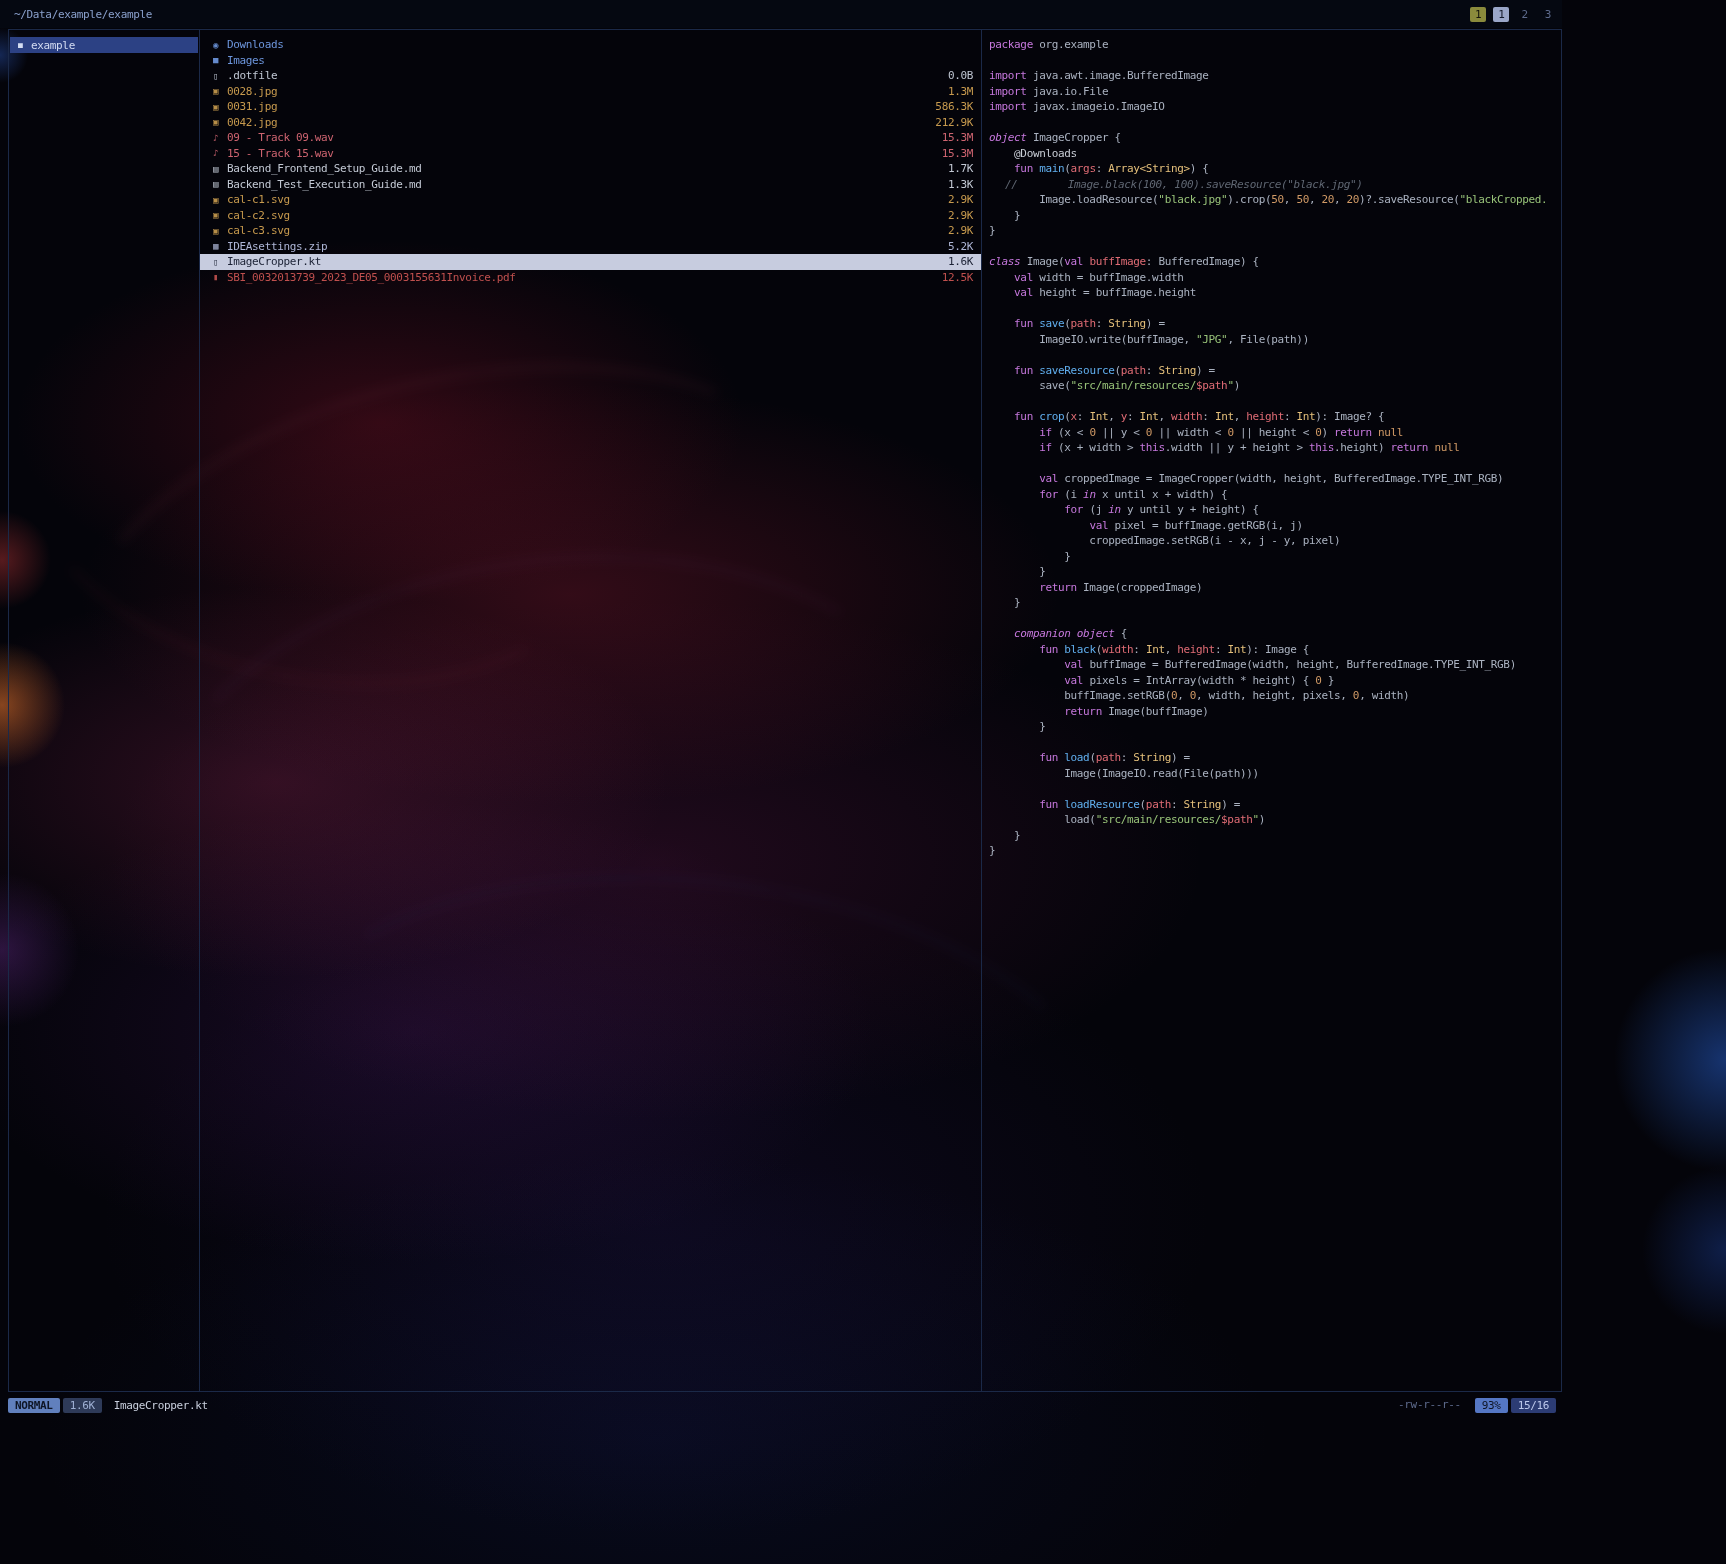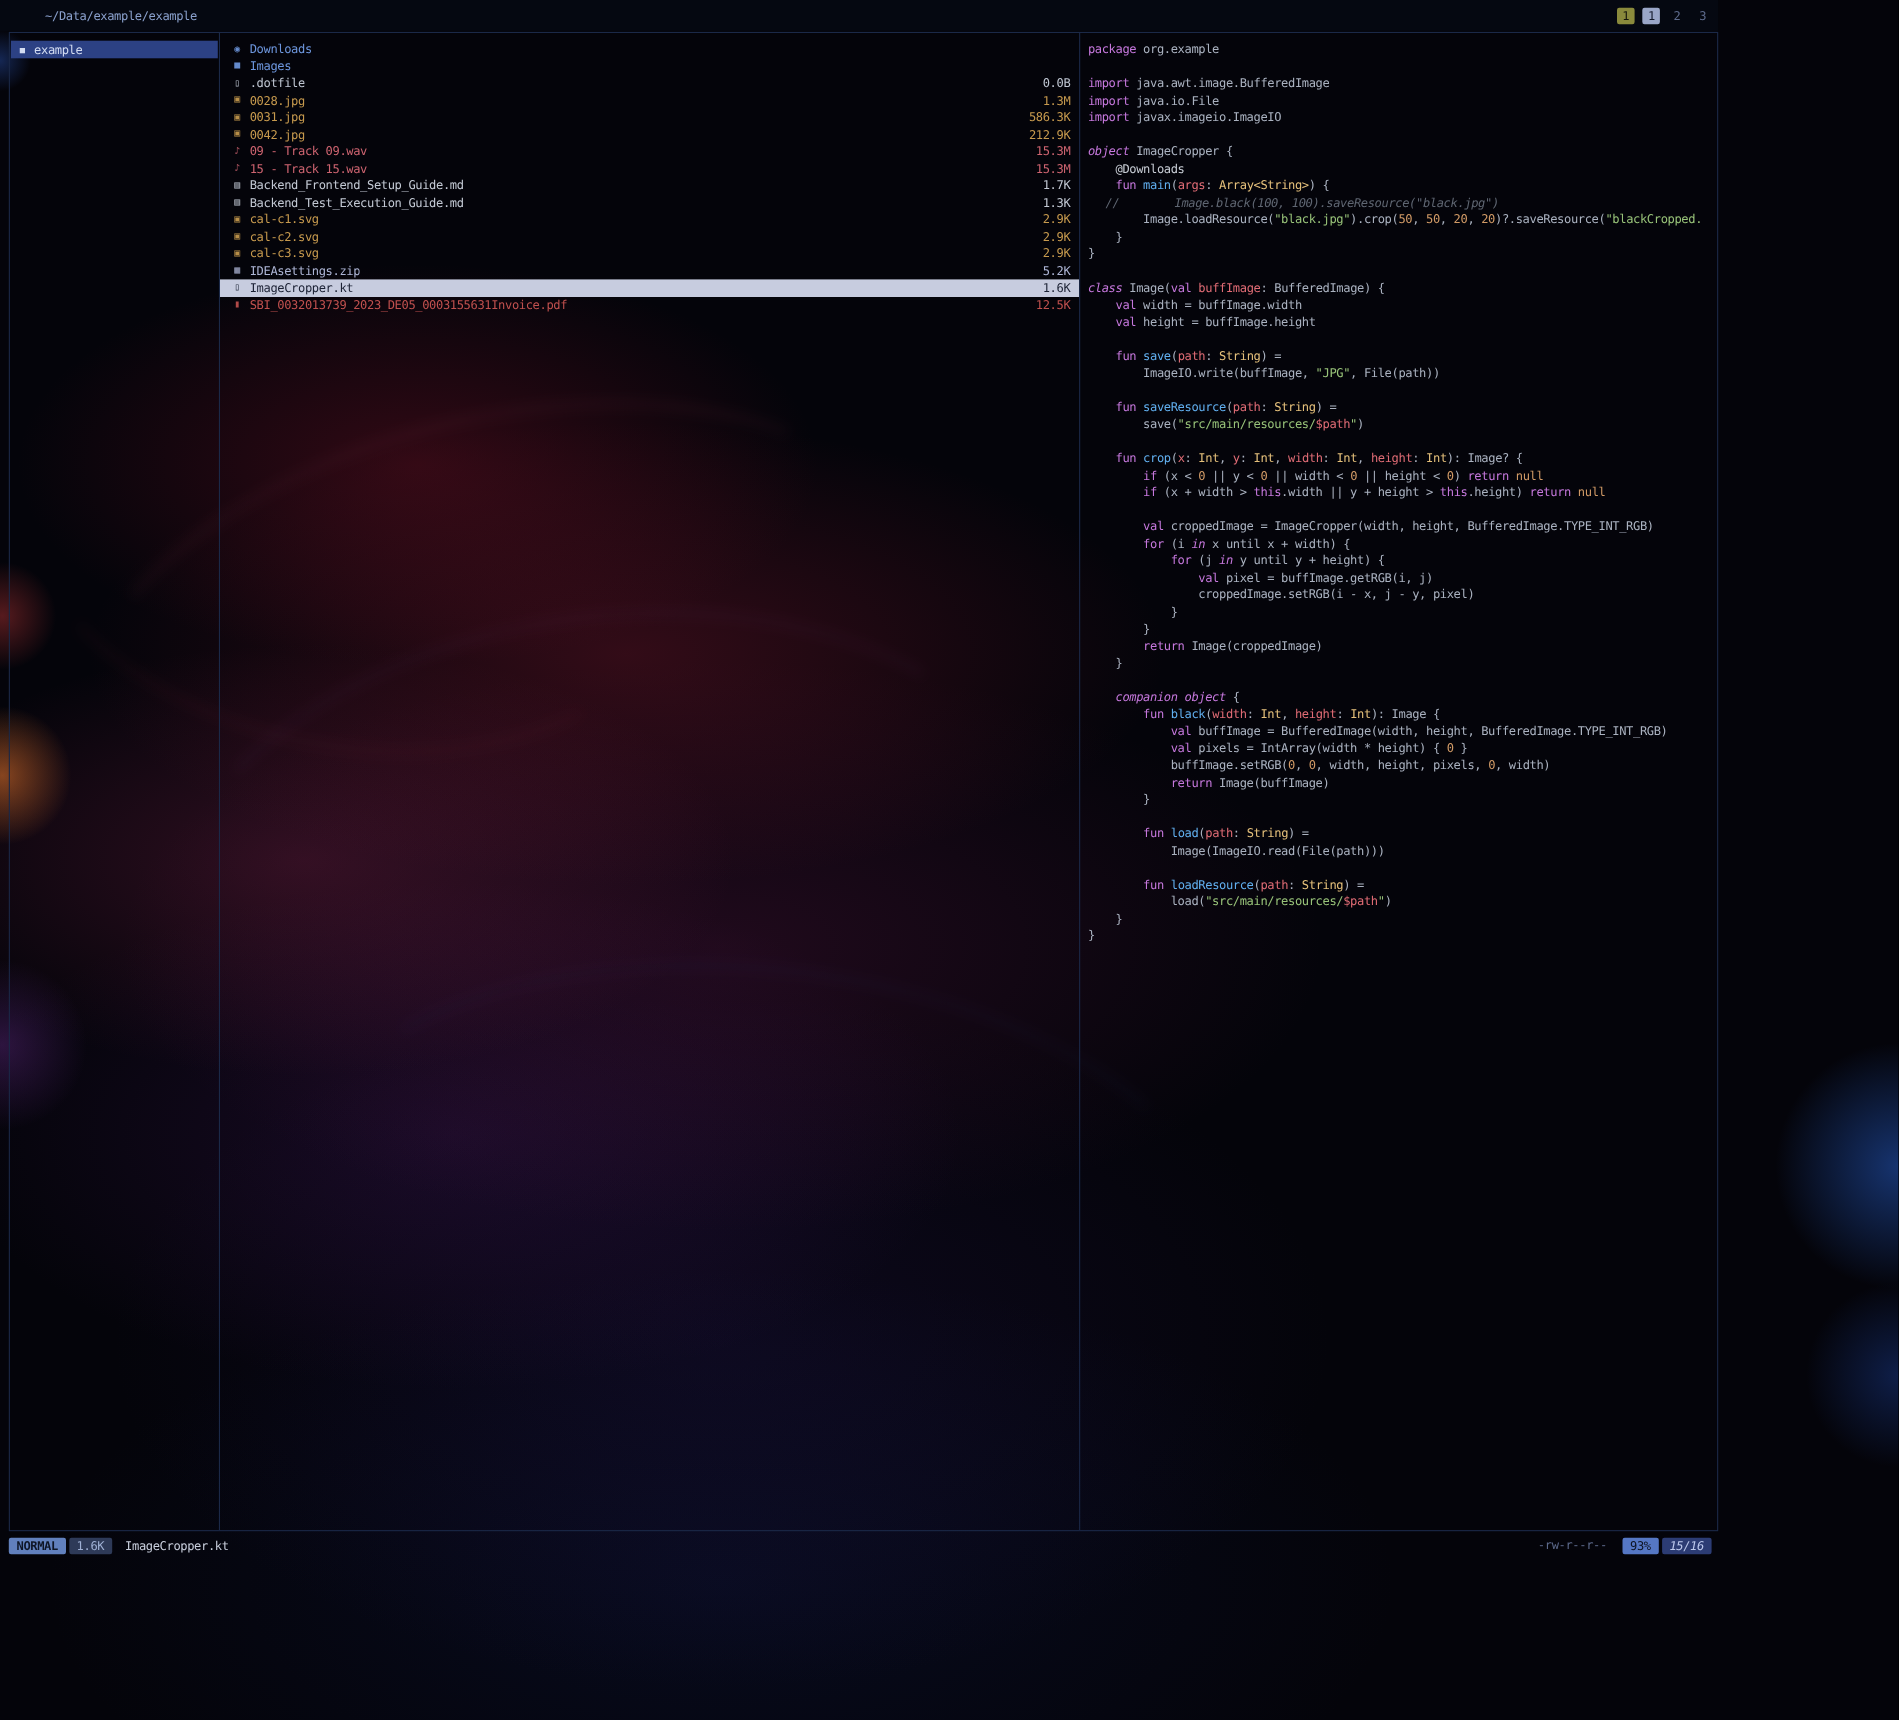--- a/index.html
+++ b/index.html
@@ -25,21 +25,21 @@
       #04040a;
   }
   .arc { position:absolute; border-radius:50%; border:2px solid transparent; filter:blur(6px); pointer-events:none; }
   .arc1 { left:60px; top:380px; width:780px; height:430px; border-top-color:rgba(255,110,130,0.18); transform:rotate(-14deg); }
   .arc2 { left:140px; top:560px; width:820px; height:520px; border-top-color:rgba(200,90,200,0.14); transform:rotate(-8deg); }
   .arc3 { left:260px; top:880px; width:860px; height:460px; border-top-color:rgba(90,110,230,0.12); transform:rotate(6deg); }
   .arc4 { left:20px; top:300px; width:600px; height:380px; border-bottom-color:rgba(255,80,90,0.15); transform:rotate(10deg); }
 
   
   .topbar { position:absolute; left:0; top:0; width:1562px; height:28px;
-            background:rgba(8,12,24,0.55); display:flex; align-items:center;padding-left:27px; }
+            background:rgba(8,12,24,0.55); display:flex; align-items:center; }
   .path { margin-left:14px; color:#8aa0cc; }
   .tabs { margin-left:auto; margin-right:6px; display:flex; align-items:center; }
   .tab { padding:0 5px; border-radius:2px; margin-left:7px; line-height:15px; }
   .tab.yellow { background:#8a8a3c; color:#15150c; }
   .tab.active { background:#9aa6c8; color:#13192b; }
   .tab.plain  { background:transparent; color:#5d6a8c; }
 
   
   .panes { position:absolute; left:8px; top:29px; width:1554px; height:1363px;
            border:1px solid #1b2948; display:flex; }
@@ -83,21 +83,21 @@
   
   .statusbar { position:absolute; left:8px; top:1396px; width:1548px; height:18px;
                display:flex; align-items:center; }
   .badge { padding:1px 7px; border-radius:2px; line-height:13px; }
   .mode { background:#6180bd; color:#0e1526; font-weight:bold; }
   .szbadge { background:#2e3a58; color:#9fb0d4; margin-left:3px; }
   .fname-label { margin-left:12px; color:#c9cfdd; }
   .right-group { margin-left:auto; display:flex; align-items:flex-start; }
   .permtext { color:#5d6a8c; margin-right:14px; }
   .pct { background:#5577c4; color:#0d1322; }
-  .pos { background:#2c3c74; color:#bcc8ec; margin-left:3px;font-style:italic; }
+  .pos { background:#2c3c74; color:#bcc8ec; margin-left:3px; }
 </style>
 </head>
 <body>
 
 <div class="screen">
   <div class="arc arc1"></div>
   <div class="arc arc2"></div>
   <div class="arc arc3"></div>
   <div class="arc arc4"></div>
 

